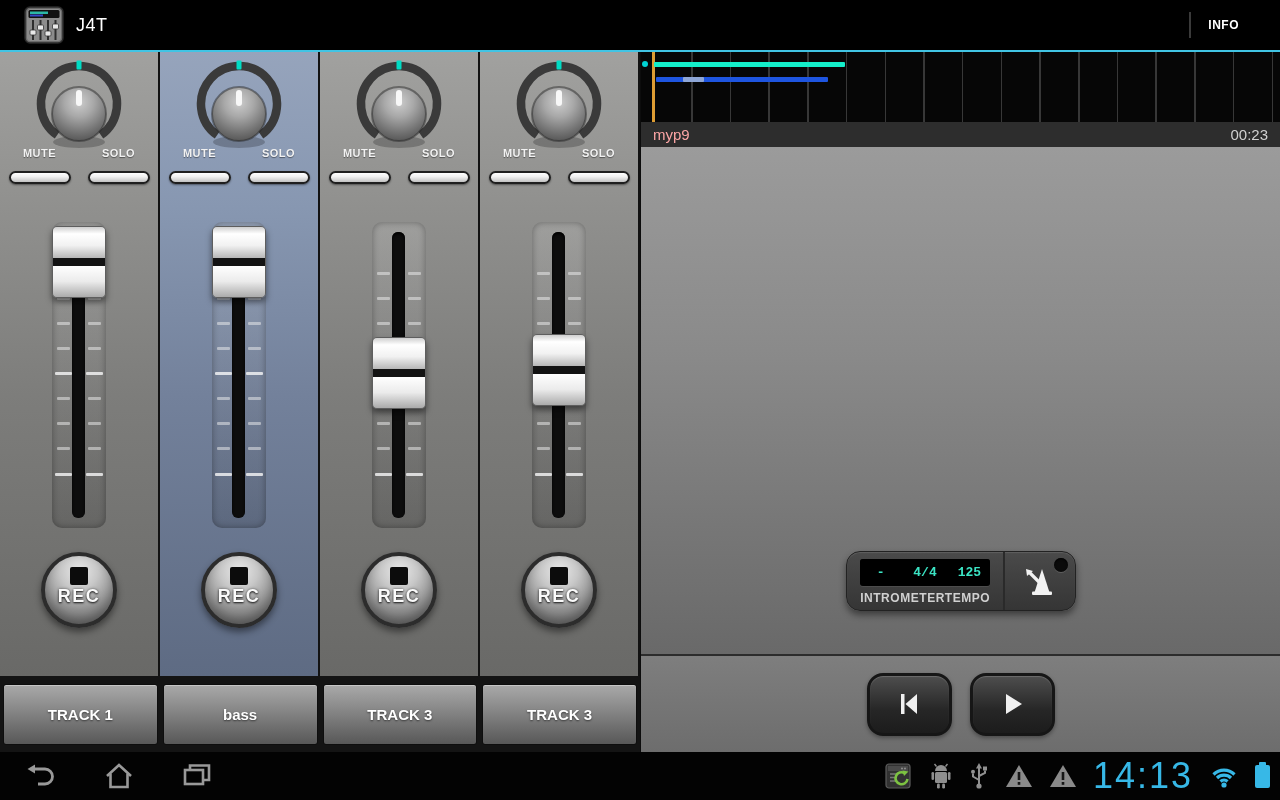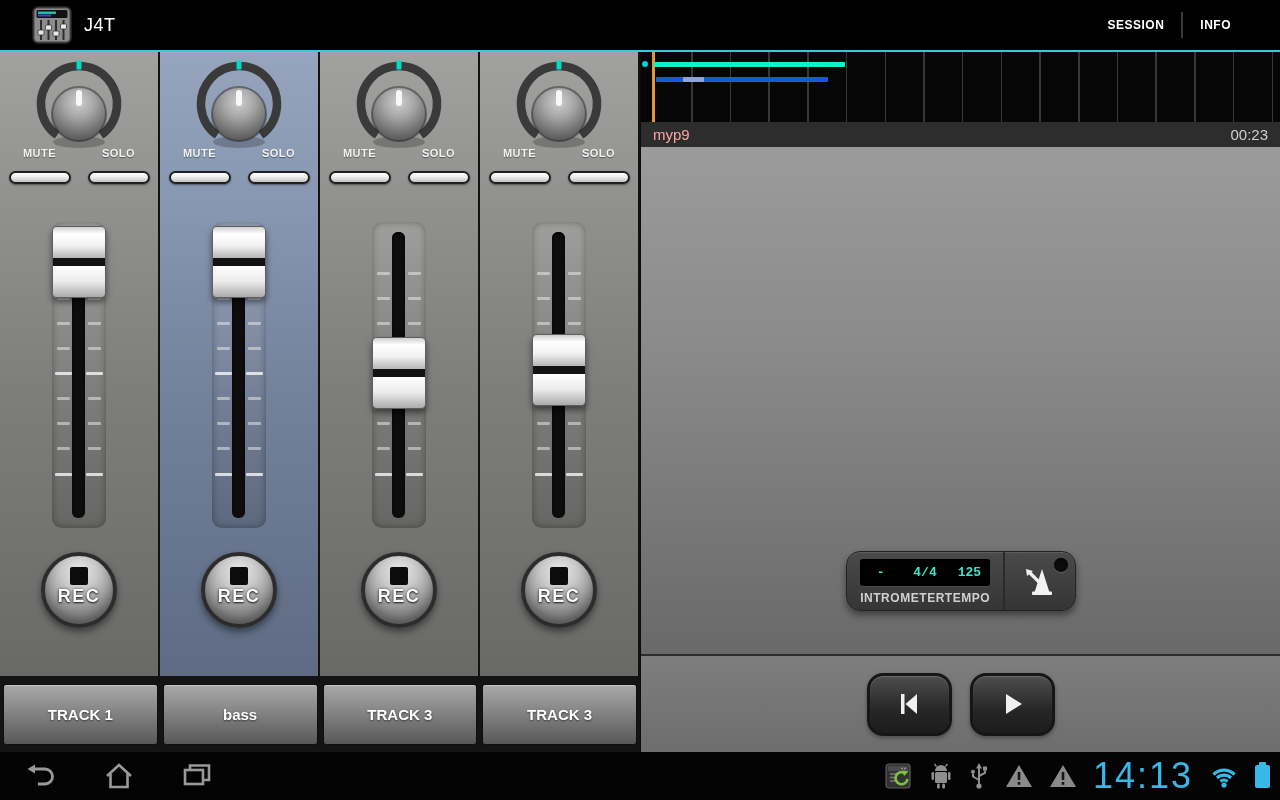--- a/index.html
+++ b/index.html
@@ -1,20 +1,20 @@
 <!DOCTYPE html>
 <html style="--accent: #37b8e7; --accent-line: #41c4e4; --lcd: #3be4c4;"><head>
 <meta charset="utf-8">
 <style>
   * { box-sizing: border-box; margin: 0; padding: 0; }
   html,body { width:1280px; height:800px; overflow:hidden; background:#000;
     font-family:"Liberation Sans", sans-serif; }
 
   
-  .action-bar { height:50px; background:#000; display:flex; align-items:center; padding:0 32px; }
+  .action-bar { height:50px; background:#000; display:flex; align-items:center; padding:0 24px; }
   .app-icon { width:40px; height:38px; margin-right:12px; }
   .app-title { color:#fff; font-size:18px; letter-spacing:0.5px; }
   .ab-spacer { flex:1; }
   .ab-menu { display:flex; align-items:center; height:100%; }
   .ab-item { color:#fff; font-size:12px; font-weight:bold; letter-spacing:0.5px;
     padding:0 17px; height:100%; display:flex; align-items:center; cursor:pointer; }
   .ab-div { width:1px; height:26px; background:#3a3a3a; }
   .accent-line { height:2px; background:var(--accent-line,#41c4e4); }
 
   
@@ -142,21 +142,20 @@
     <g fill="#e8e8e8" stroke="#333" stroke-width="0.8">
       <rect x="6" y="24" width="6" height="5" rx="1"></rect>
         <rect x="13.5" y="19" width="6" height="5" rx="1"></rect>
       <rect x="21" y="25" width="6" height="5" rx="1"></rect>
         <rect x="28.5" y="18" width="6" height="5" rx="1"></rect>
     </g>
   </svg>
   <span class="app-title">J4T</span>
   <div class="ab-spacer"></div>
   <div class="ab-menu">
-    <span class="ab-item">SESSION</span>
     <span class="ab-div"></span>
     <span class="ab-div"></span>
     <span class="ab-item">INFO</span>
   </div>
 </div>
 <div class="accent-line"></div>
 
 <div class="main">
 
   <div class="mixer">

